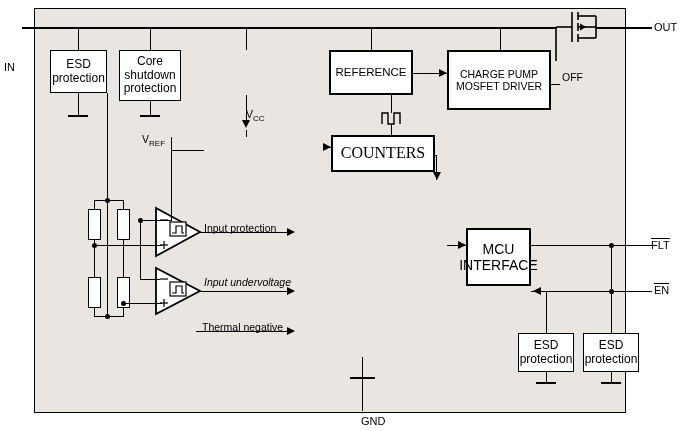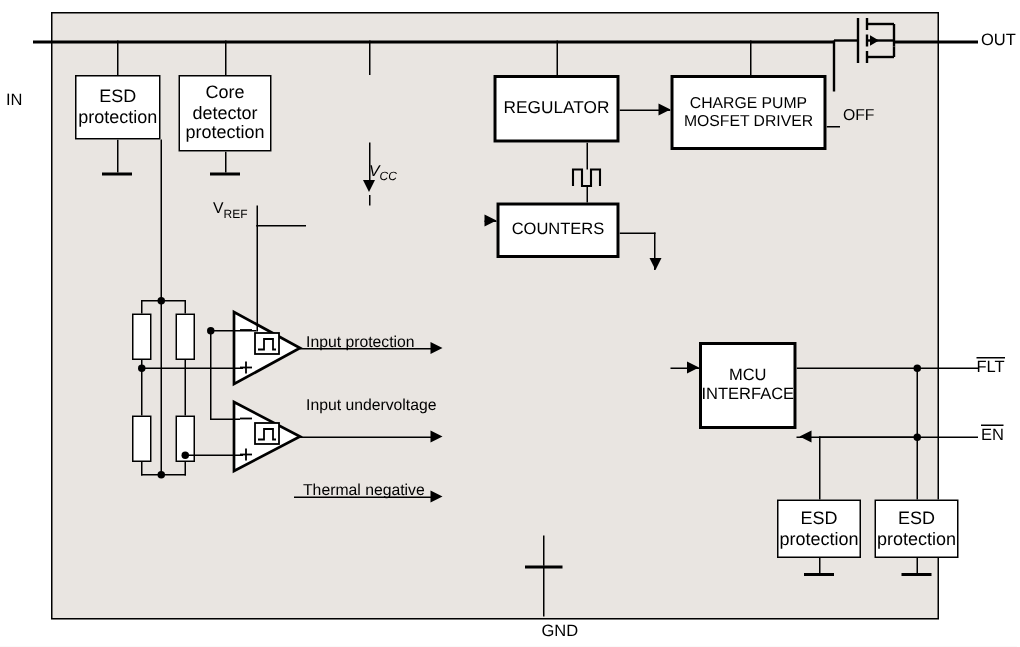--- a/index.html
+++ b/index.html
@@ -180,21 +180,21 @@
     </g>
   </svg>
 
   <div class="lbl pin" style="left:4px; top:21px;margin-top:40px;">IN</div>
   <div class="lbl pin" style="left:654px; top:21px;">OUT</div>
   <div class="lbl pin bar" style="left:626px; top:238px;margin-left:25px;">FLT</div>
   <div class="lbl pin bar" style="left:654px; top:283px;">EN</div>
   <div class="lbl pin" style="left:361px; top:415px;">GND</div>
   <div class="lbl" style="left:562px; top:71px;">OFF</div>
 
-  <div class="lbl sub" style="left:246px; top:108px;font-style:italic;"><span>V</span><sub>CC</sub></div>
+  <div class="lbl sub" style="left:246px; top:108px;"><span>V</span><sub>CC</sub></div>
   <div class="lbl sub" style="left:142px; top:133px;"><span>V</span><sub>REF</sub></div>
 
   <div class="wire h thick" style="left:22px; top:27px; width:534px;"></div>
   <div class="wire h thick" style="left:596px; top:27px; width:56px;"></div>
 
   <div class="wire v" style="left:78px; top:27px; height:23px;"></div>
   <div class="wire v" style="left:150px; top:27px; height:23px;"></div>
   <div class="wire v" style="left:246px; top:27px; height:23px;"></div>
   <div class="wire v" style="left:371px; top:27px; height:23px;"></div>
   <div class="wire v" style="left:500px; top:27px; height:23px;"></div>
@@ -277,48 +277,48 @@
   <div class="block" style="left:50px; top:50px; width:57px; height:43px;">
     <span class="lines">
       <span>ESD</span>
       <span>protection</span>
     </span>
   </div>
 
   <div class="block" style="left:119px; top:50px; width:62px; height:51px;">
     <span class="lines">
       <span>Core</span>
-      <span>detector</span>
+      <span>shutdown</span>
       <span>protection</span>
     </span>
   </div>
 
 
   <div class="block thick" style="left:329px; top:50px; width:84px; height:45px; font-size:11.5px;">
     <span class="lines">
-      <span>REGULATOR</span>
-    </span>
-  </div>
-
-  <div class="block thick" style="left:447px; top:50px; width:104px; height:50px; font-size:10.5px;">
+      <span>REFERENCE</span>
+    </span>
+  </div>
+
+  <div class="block thick" style="left:447px; top:50px; width:104px; height:60px; font-size:10.5px;">
     <span class="lines">
       <span>CHARGE PUMP</span>
       <span>MOSFET DRIVER</span>
     </span>
   </div>
 
 
-  <div class="block thick" style="left:331px; top:135px; width:82px; height:37px; font-size:11px;">
+  <div class="block thick" style="left:331px; top:135px; width:104px; height:37px; font-size:16px;font-family:Liberation Serif, serif;">
     <span class="lines">
       <span>COUNTERS</span>
     </span>
   </div>
 
 
-  <div class="block thick" style="left:466px; top:228px; width:65px; height:58px; font-size:11px;">
+  <div class="block thick" style="left:466px; top:228px; width:65px; height:58px; font-size:14px;">
     <span class="lines">
       <span>MCU</span>
       <span>INTERFACE</span>
     </span>
   </div>
 
 
   <div class="block" style="left:518px; top:333px; width:56px; height:39px;">
     <span class="lines">
       <span>ESD</span>
@@ -327,16 +327,16 @@
   </div>
 
   <div class="block" style="left:583px; top:333px; width:56px; height:39px;">
     <span class="lines">
       <span>ESD</span>
       <span>protection</span>
     </span>
   </div>
 
   <div class="lbl" style="left:204px; top:222px;">Input protection</div>
-  <div class="lbl" style="left:204px; top:264px;">Input undervoltage</div>
+  <div class="lbl" style="left:204px; top:276px;font-style:italic;">Input undervoltage</div>
   <div class="lbl" style="left:202px; top:321px;">Thermal negative</div>
 
 </div>
 
 </body></html>

